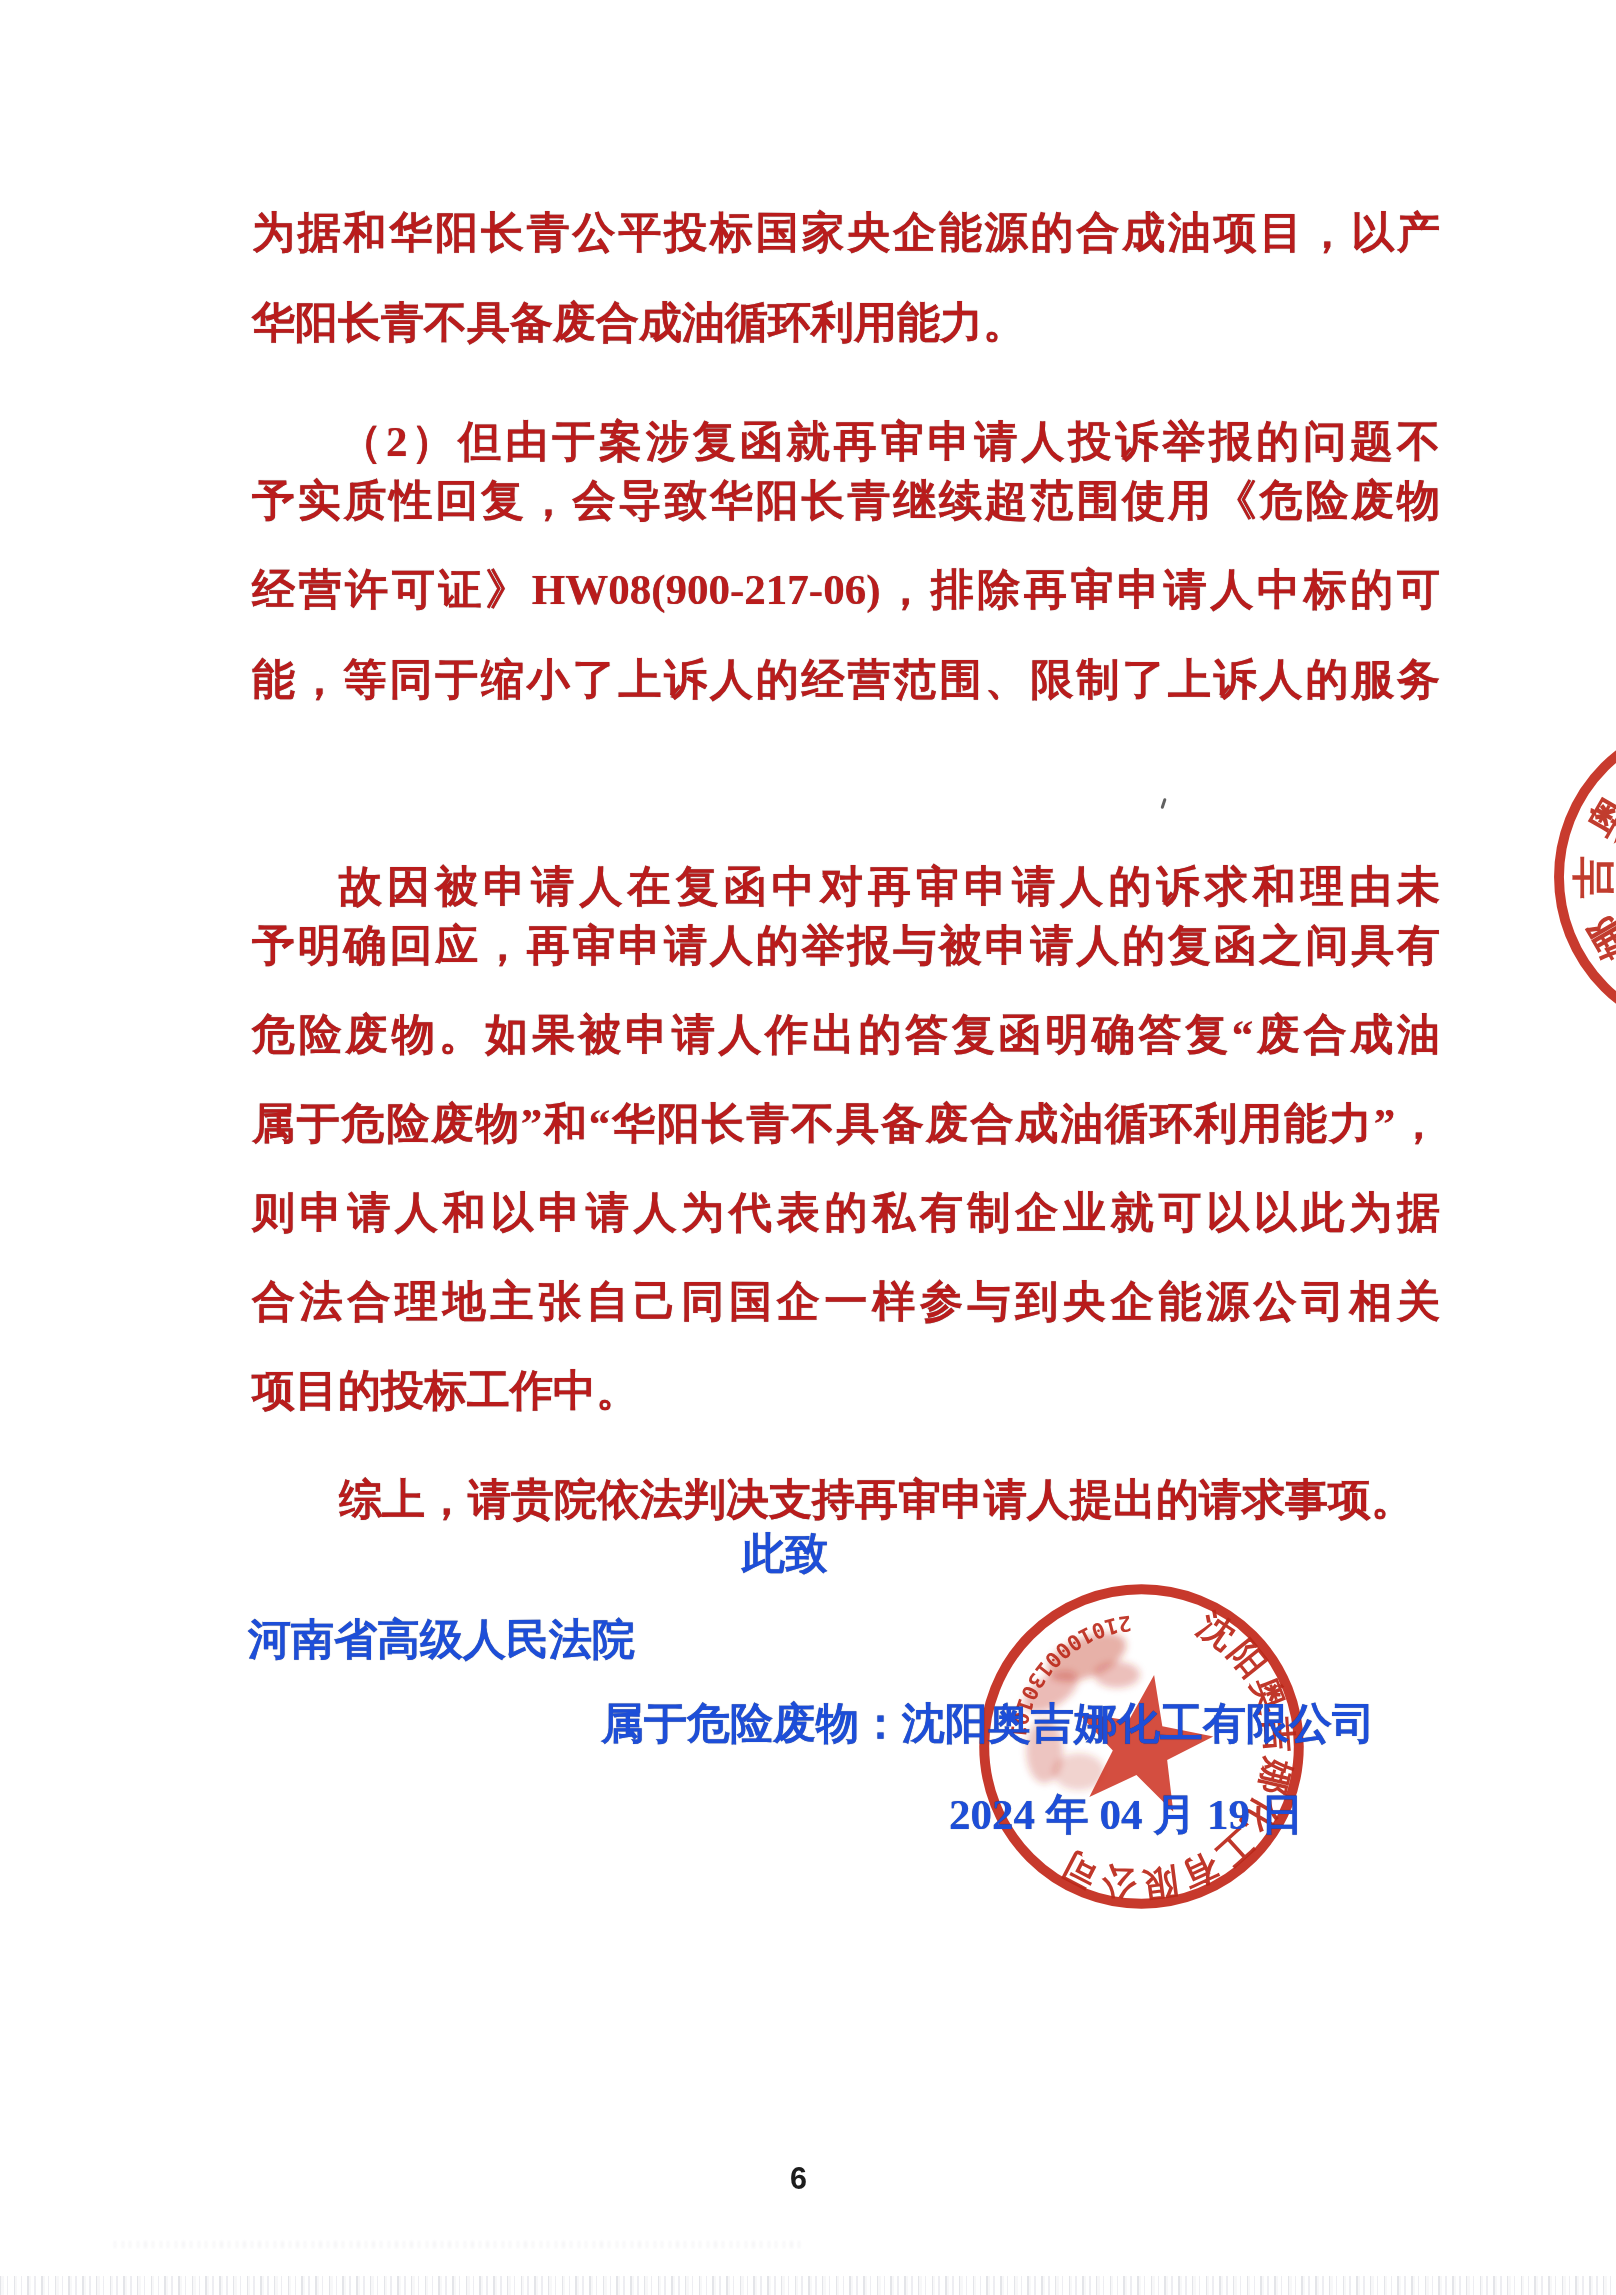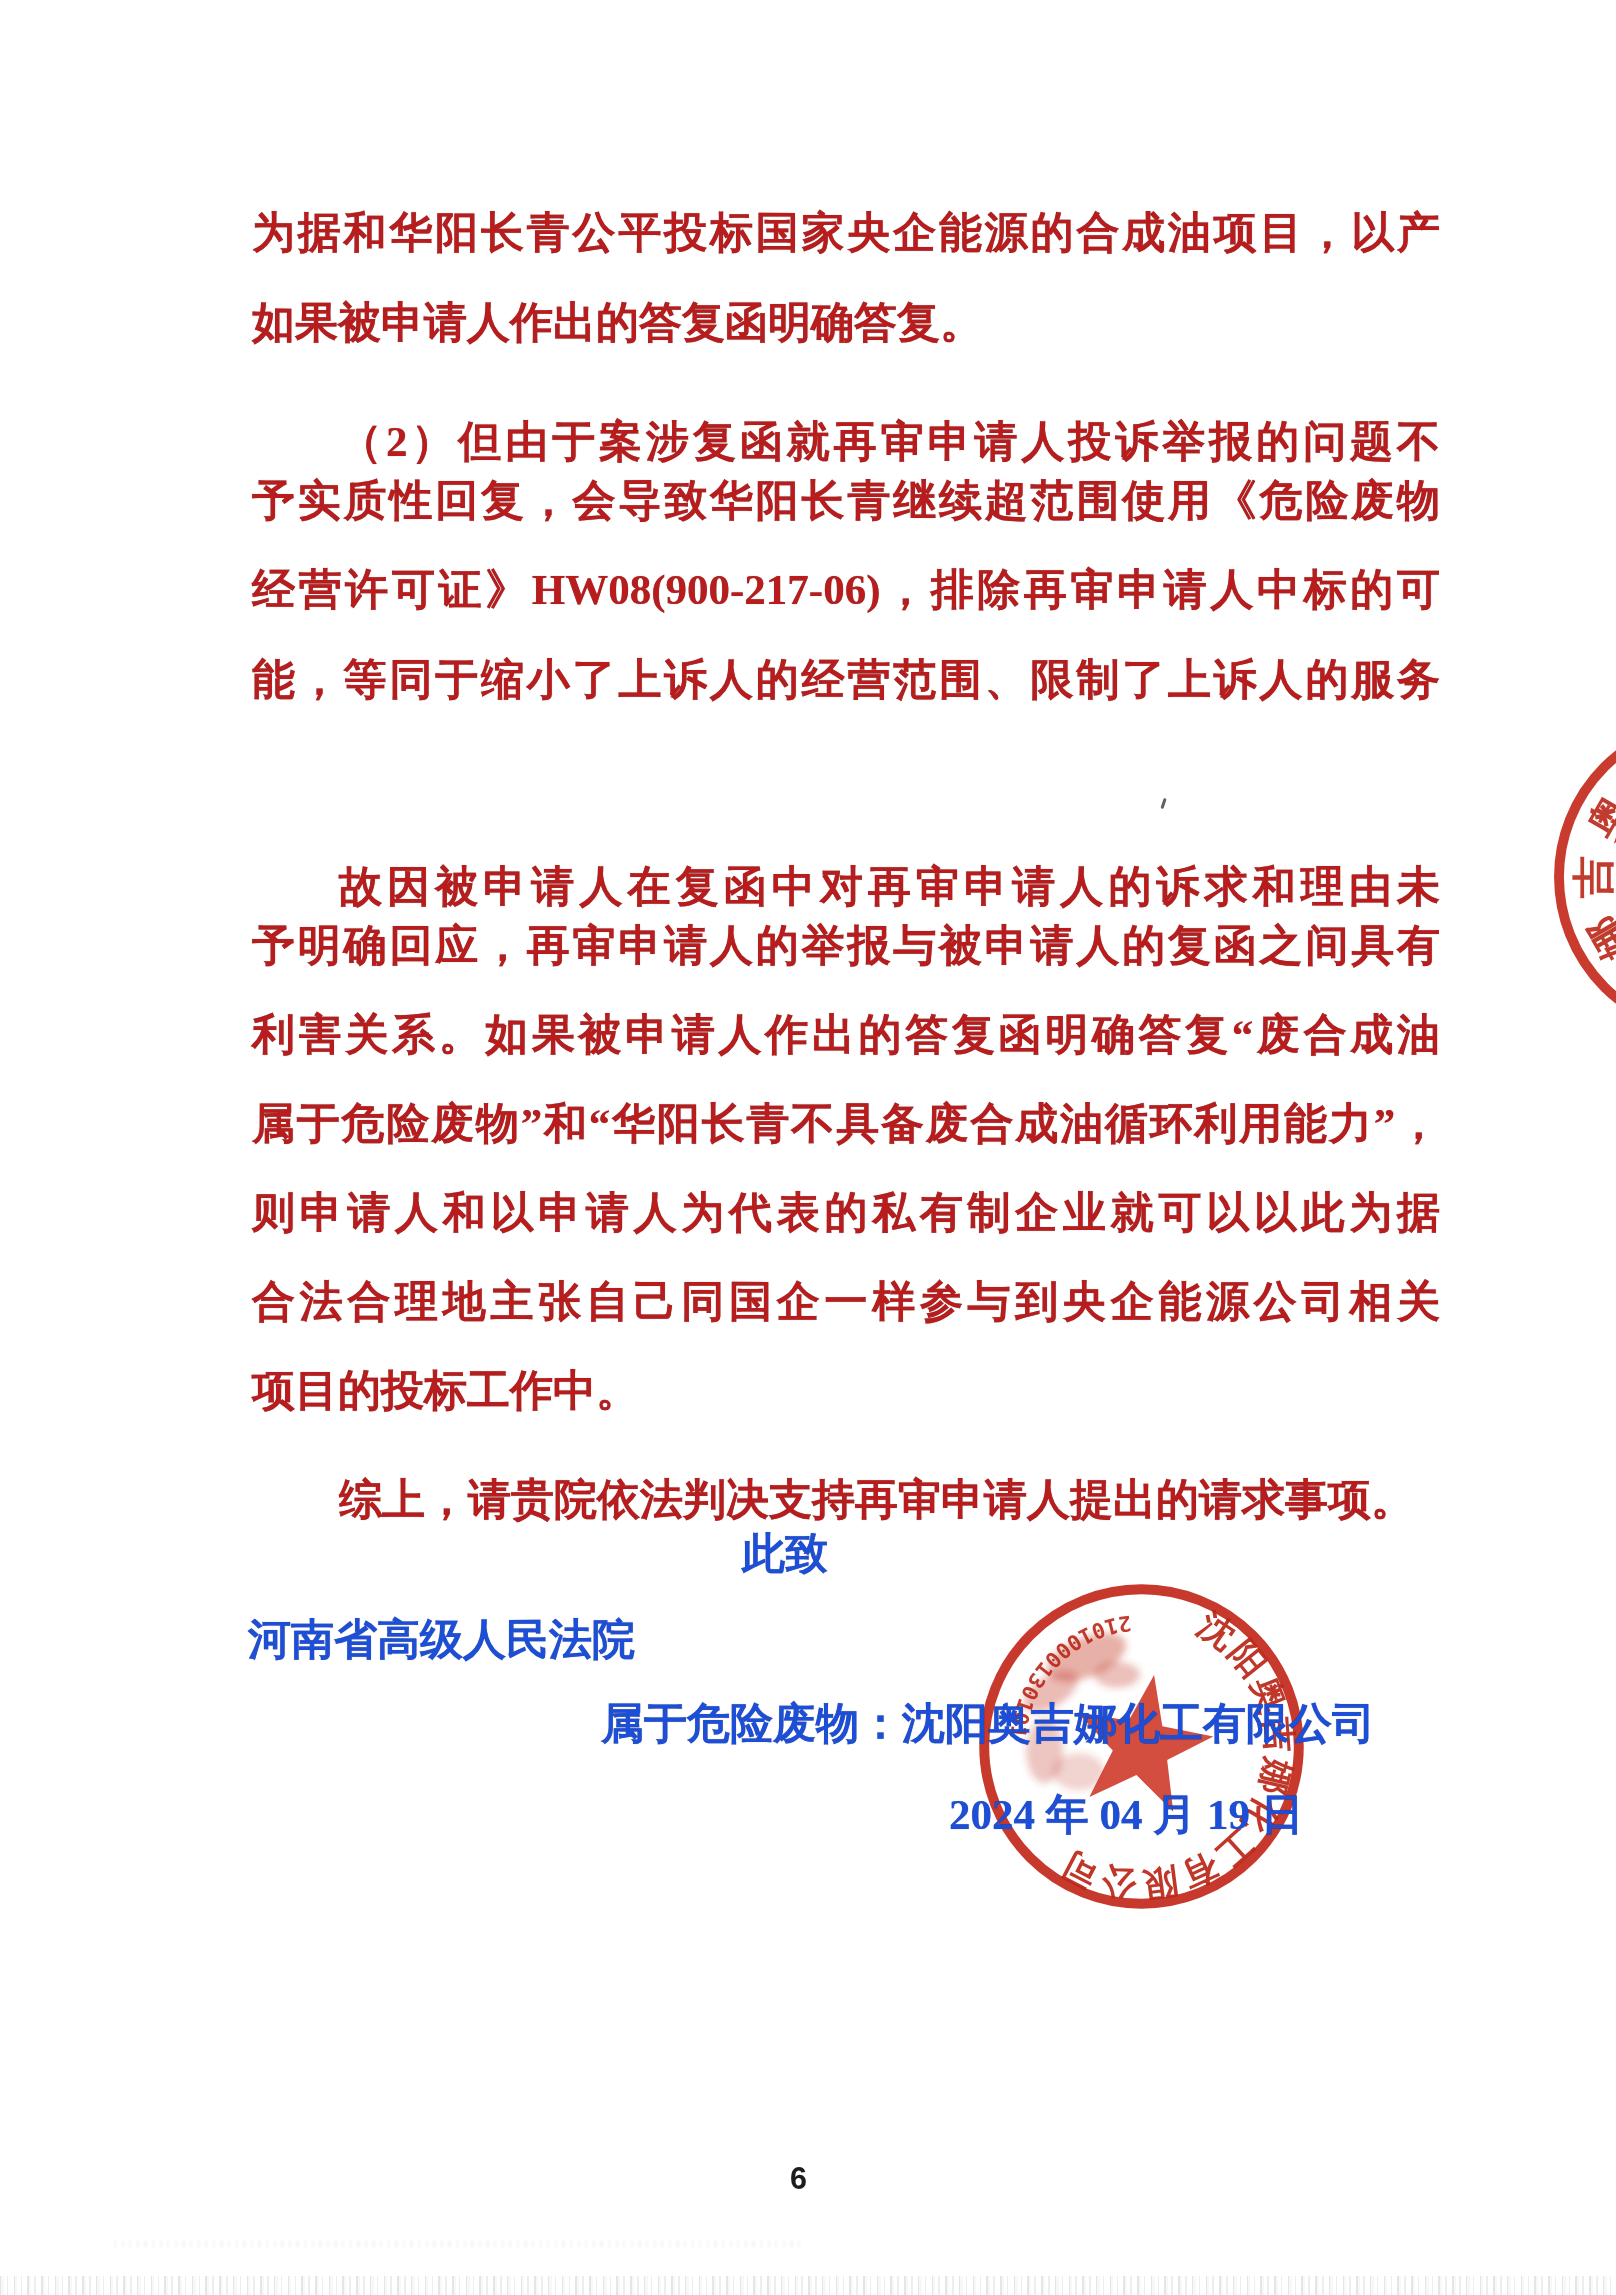--- a/index.html
+++ b/index.html
@@ -111,28 +111,28 @@
         <textPath href="#nameArc">沈阳奥吉娜化工有限公司</textPath>
       </text>
 
       <text font-family="DejaVu Sans Mono, Liberation Mono, monospace" font-weight="bold" font-size="28" letter-spacing="2" fill="#bb2718" opacity="0.9">
         <textPath href="#codeArc">2101000130101</textPath>
       </text>
     </svg>
   </div>
 
   <div class="bline just" style="top:210px">为据和华阳长青公平投标国家央企能源的合成油项目，以产</div>
-  <div class="bline" style="top:300px">如果被申请人作出的答复函明确答复。</div>
+  <div class="bline" style="top:300px">华阳长青不具备废合成油循环利用能力。</div>
   <div class="bline just ind" style="top:389px">（2）但由于案涉复函就再审申请人投诉举报的问题不</div>
   <div class="bline just" style="top:478px">予实质性回复，会导致华阳长青继续超范围使用《危险废物</div>
   <div class="bline just" style="top:567px">经营许可证》HW08(900-217-06)，排除再审申请人中标的可</div>
   <div class="bline just" style="top:657px">能，等同于缩小了上诉人的经营范围、限制了上诉人的服务</div>
   <div class="bline just ind" style="top:834px">故因被申请人在复函中对再审申请人的诉求和理由未</div>
   <div class="bline just" style="top:923px">予明确回应，再审申请人的举报与被申请人的复函之间具有</div>
-  <div class="bline just" style="top:1012px">利害关系。如果被申请人作出的答复函明确答复“废合成油</div>
+  <div class="bline just" style="top:1012px">危险废物。如果被申请人作出的答复函明确答复“废合成油</div>
   <div class="bline just" style="top:1101px">属于危险废物”和“华阳长青不具备废合成油循环利用能力”，</div>
   <div class="bline just" style="top:1190px">则申请人和以申请人为代表的私有制企业就可以以此为据</div>
   <div class="bline" style="top:1368px">项目的投标工作中。</div>
   <div class="bline just" style="top:1279px">合法合理地主张自己同国企一样参与到央企能源公司相关</div>
   <div class="bline ind" style="top:1447px">综上，请贵院依法判决支持再审申请人提出的请求事项。</div>
 
   <div class="freeline" style="left:742px;top:1531px">此致</div>
   <div class="freeline" style="left:248px;top:1617px">河南省高级人民法院</div>
   <div class="freeline" style="left:601px;top:1701px">属于危险废物：沈阳奥吉娜化工有限公司</div>
   <div class="freeline" style="left:949px;top:1792px">2024 年 04 月 19 日</div>

